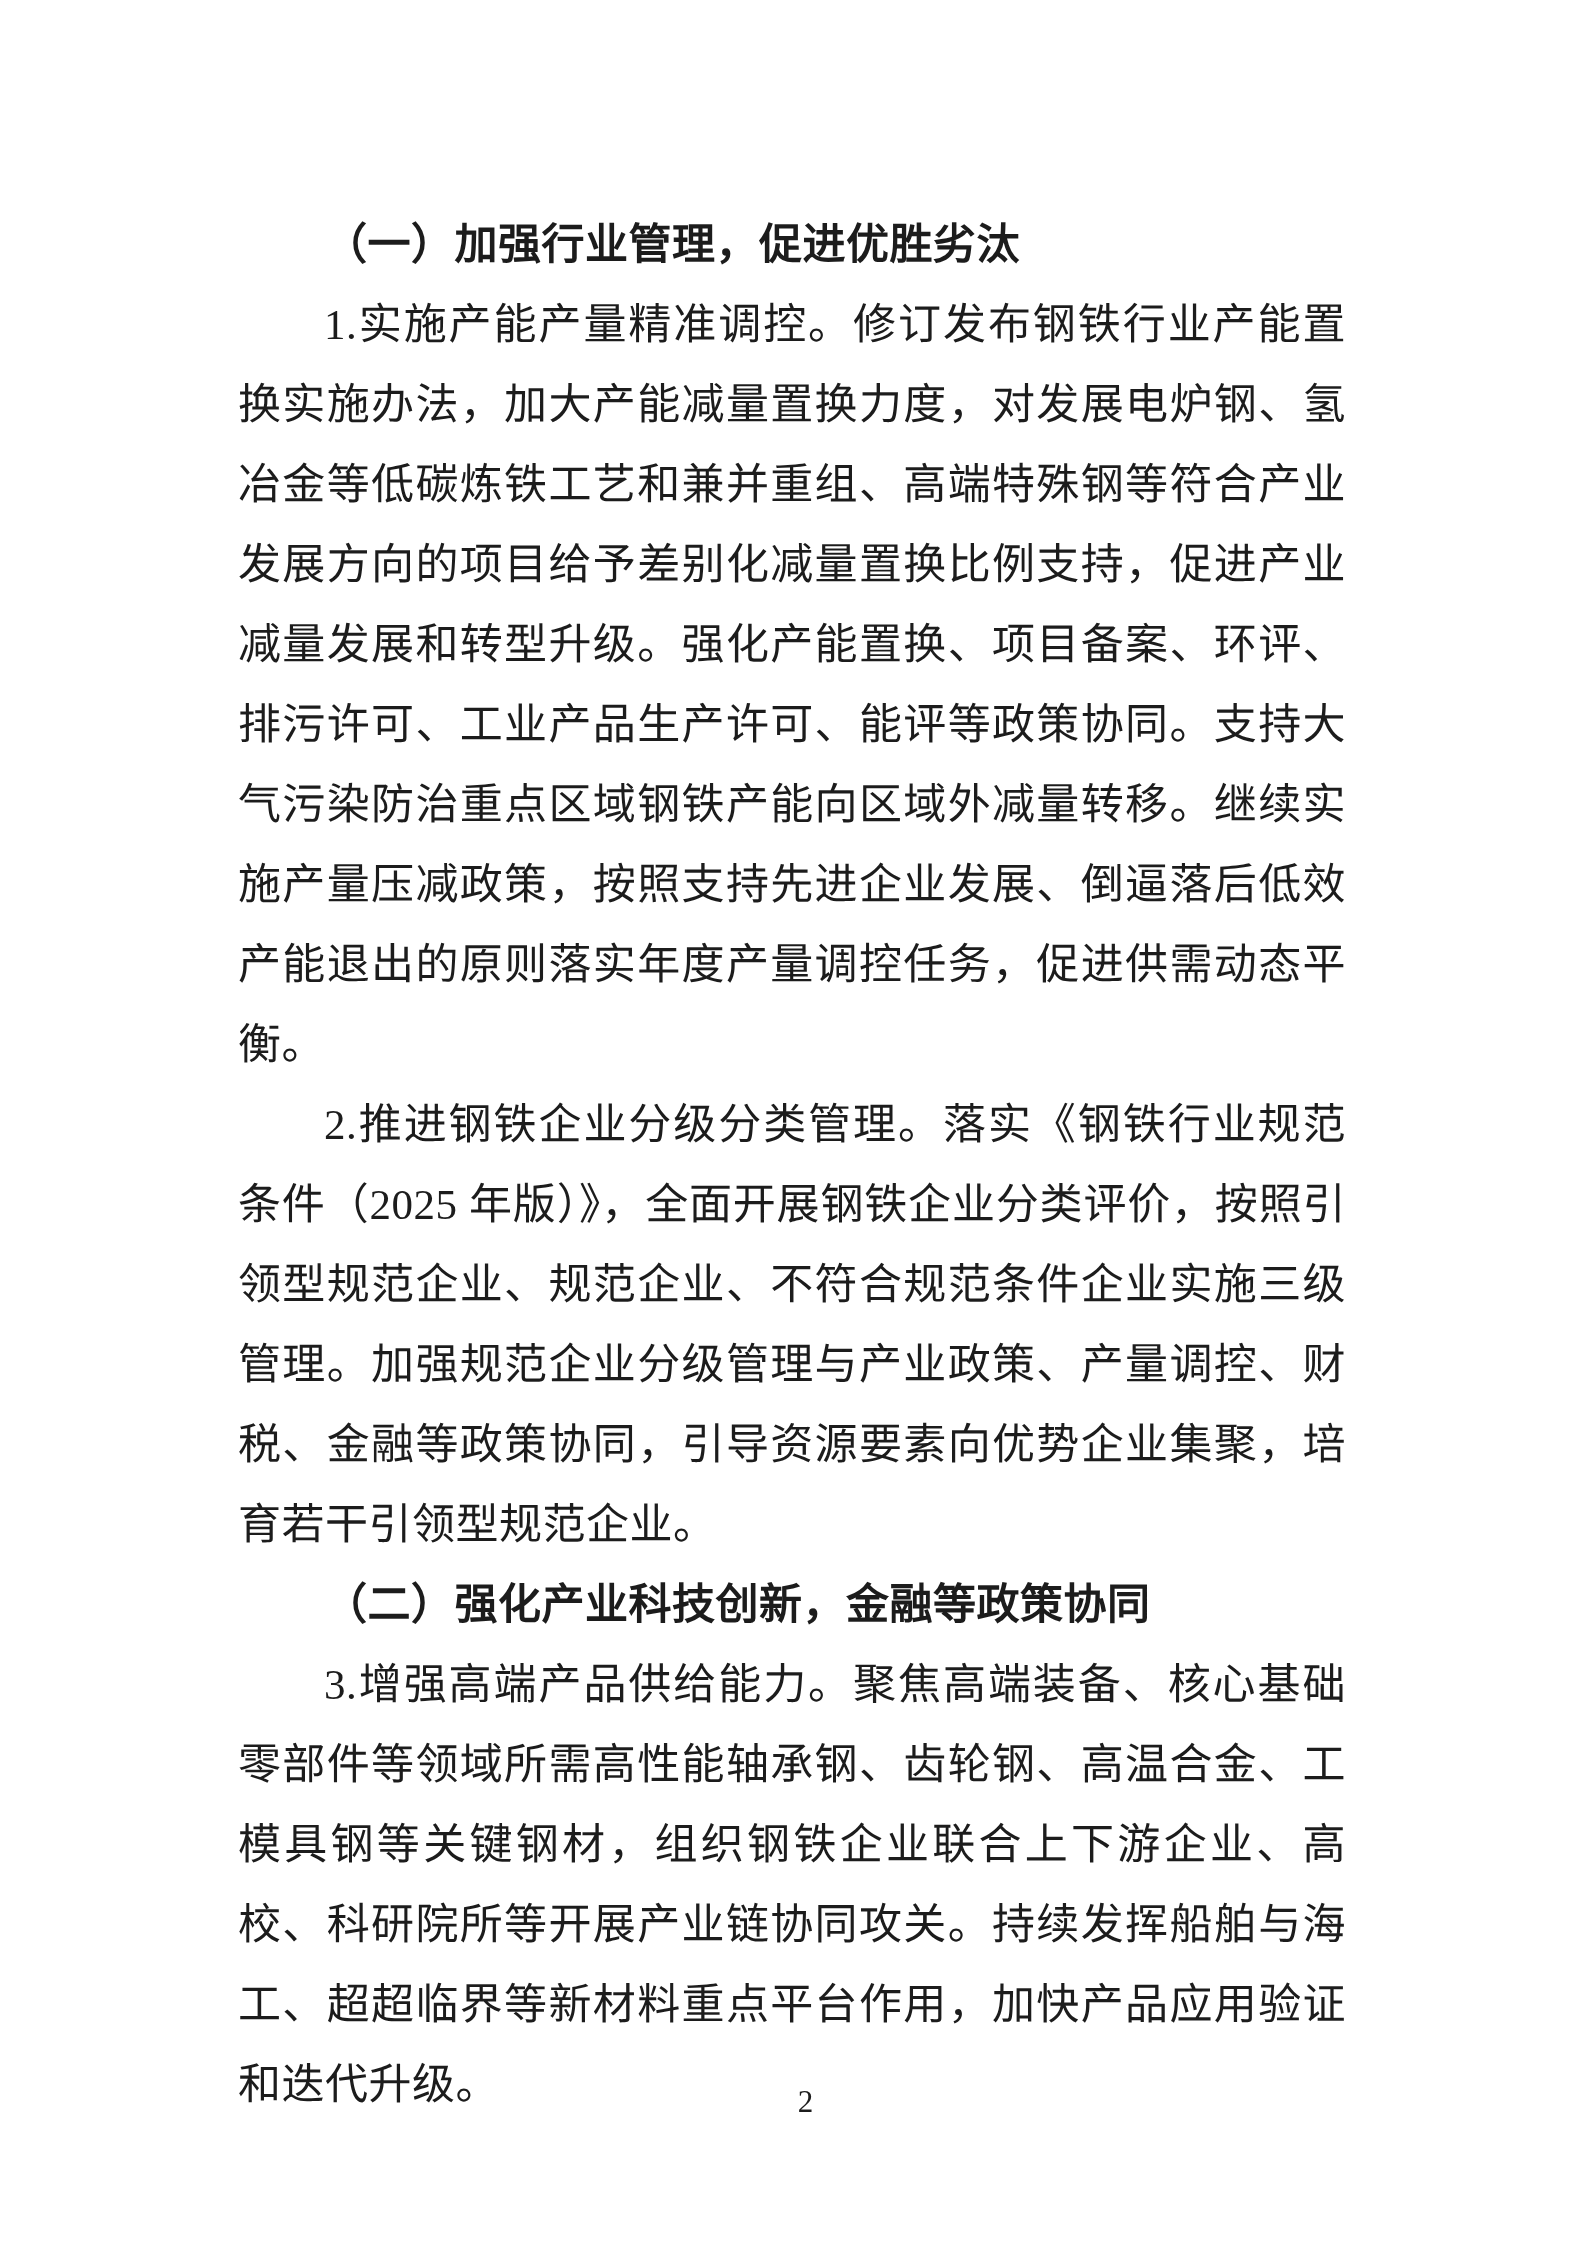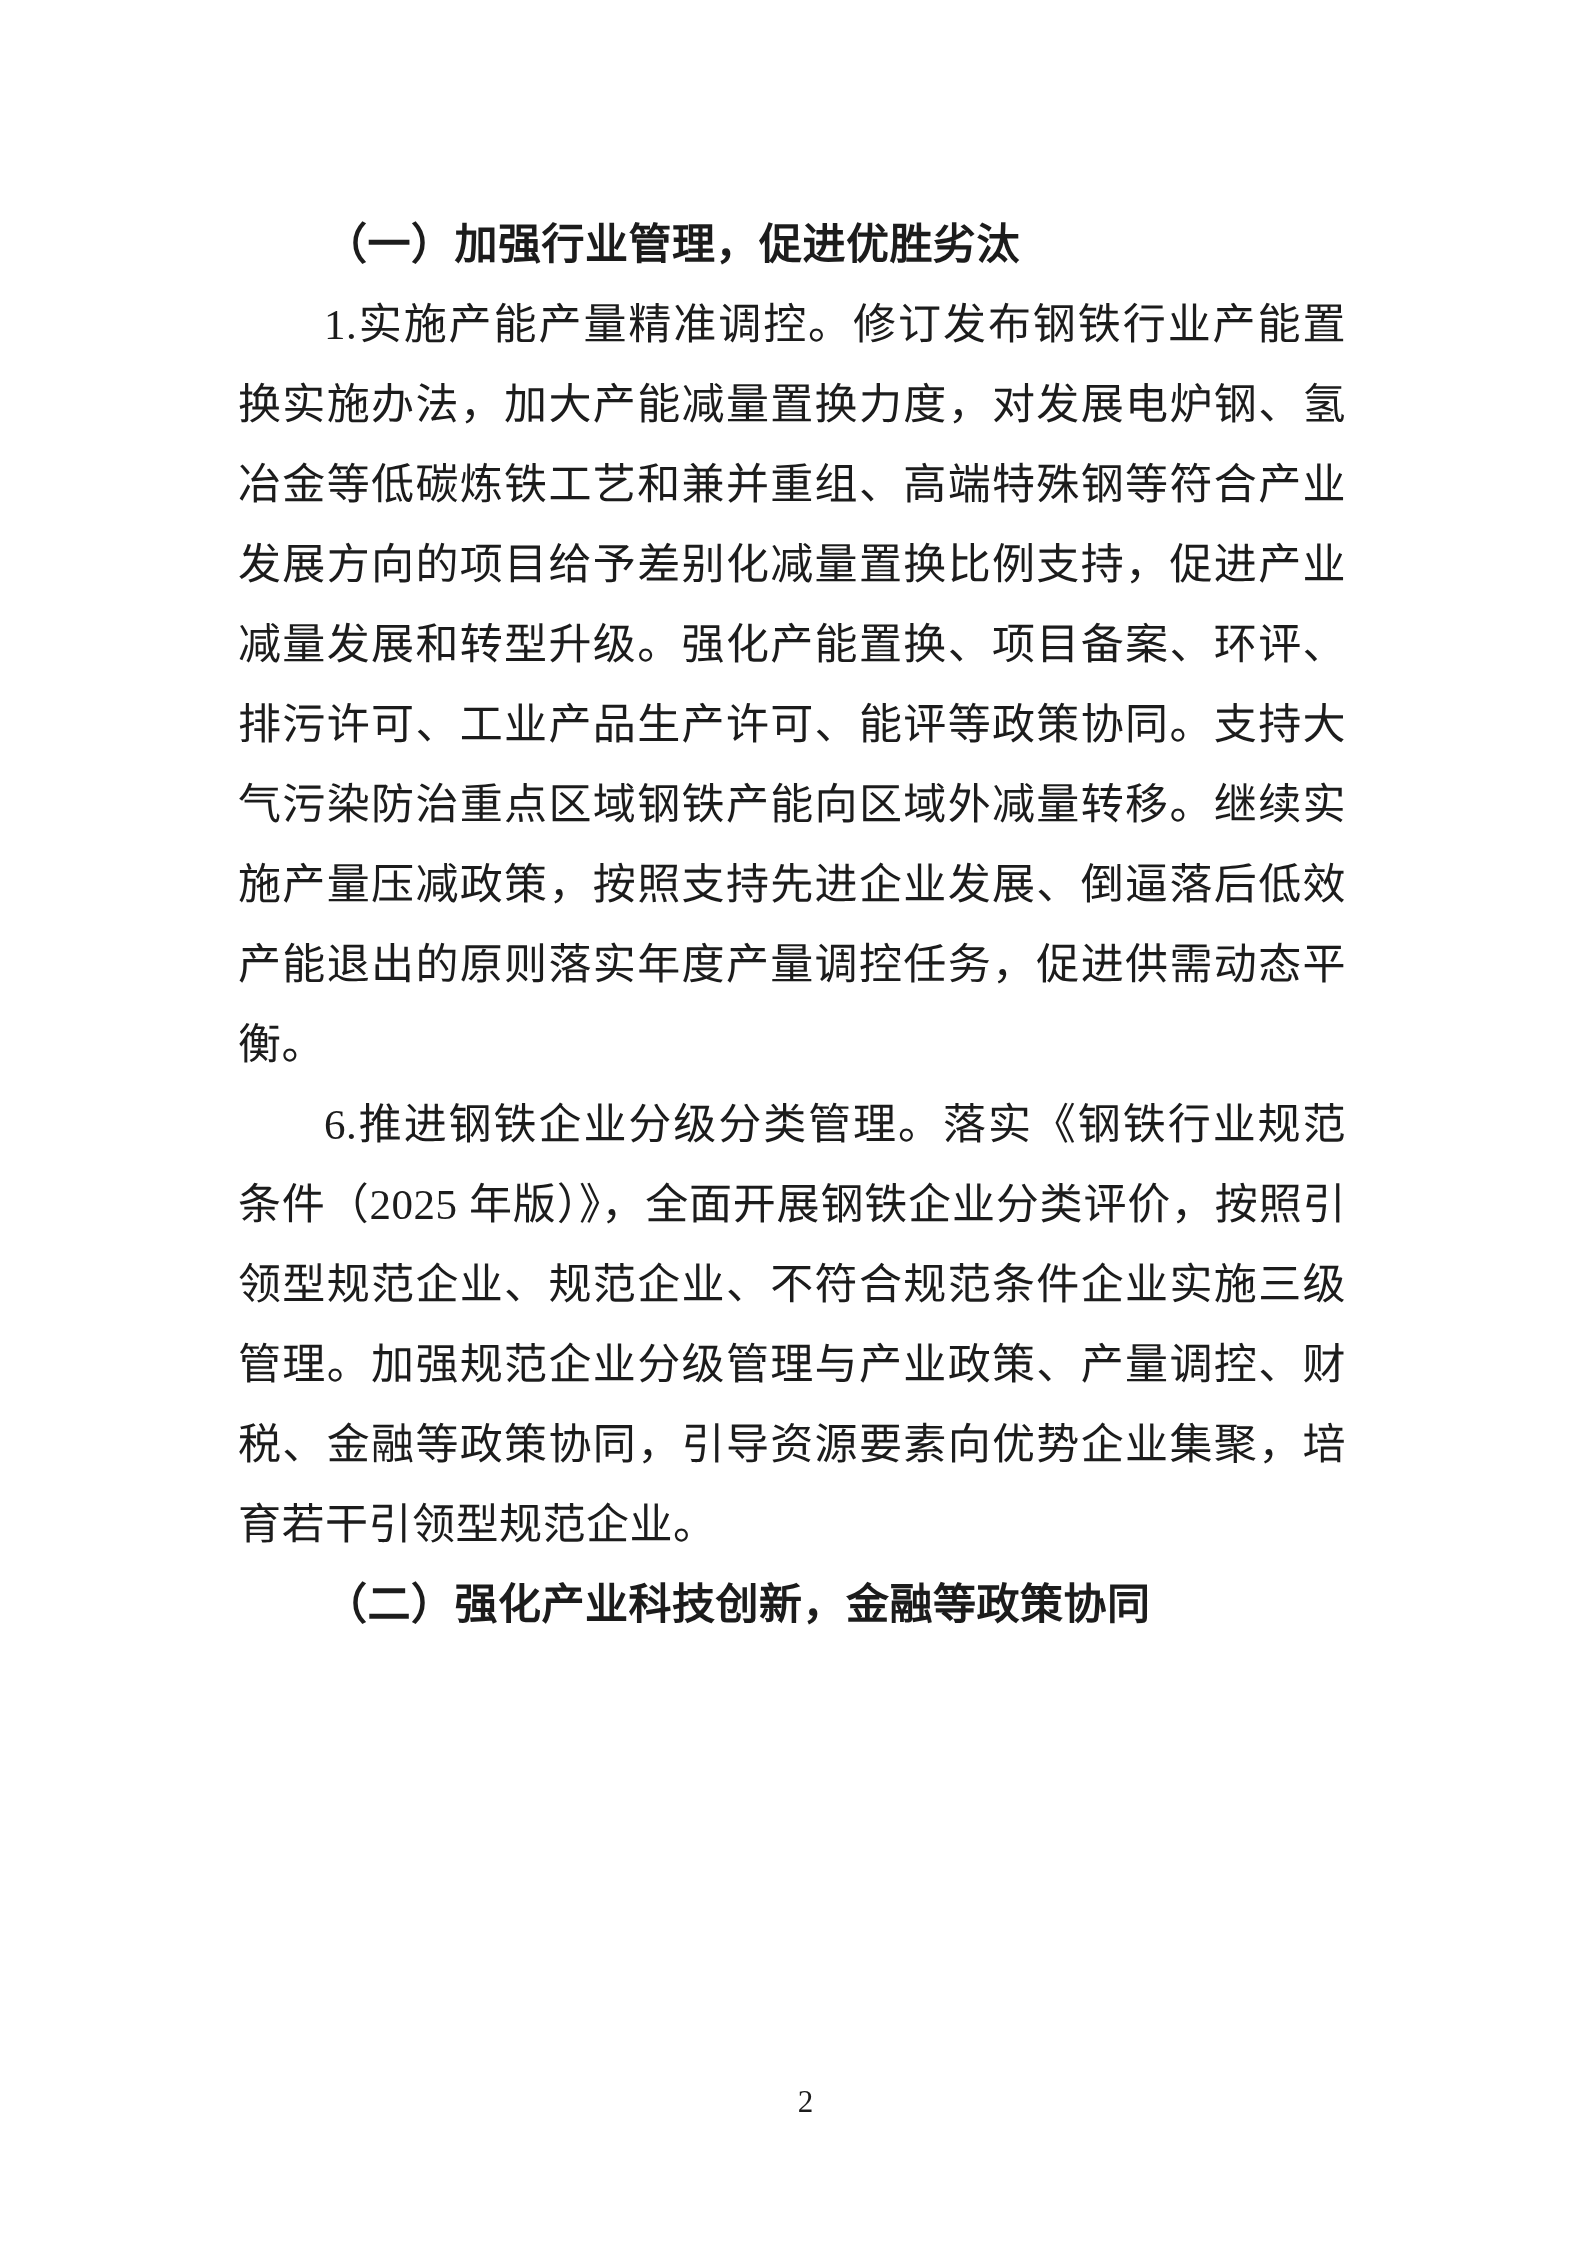--- a/index.html
+++ b/index.html
@@ -56,23 +56,24 @@
 </head>
 <body>
 
 <div class="page">
   <div class="content">
 
     <h3>（一）加强行业管理，促进优胜劣汰</h3>
 
     <p><span class="lead">1.实施产能产量精准调控。</span><span>修订发布钢铁行业产能置换实施办法，加大产能减量置换力度，对发展电炉钢、氢冶金等低碳炼铁工艺和兼并重组、高端特殊钢等符合产业发展方向的项目给予差别化减量置换比例支持，促进产业减量发展和转型升级。强化产能置换、项目备案、环评、排污许可、工业产品生产许可、能评等政策协同。支持大气污染防治重点区域钢铁产能向区域外减量转移。继续实施产量压减政策，按照支持先进企业发展、倒逼落后低效产能退出的原则落实年度产量调控任务，促进供需动态平衡。</span></p>
 
-    <p><span class="lead">6.推进钢铁企业分级分类管理。</span><span>落实《钢铁行业规范条件（2025 年版）》，全面开展钢铁企业分类评价，按照引领型规范企业、规范企业、不符合规范条件企业实施三级管理。加强规范企业分级管理与产业政策、产量调控、财税、金融等政策协同，引导资源要素向优势企业集聚，培育若干引领型规范企业。</span></p>
+    <p><span class="lead">2.推进钢铁企业分级分类管理。</span><span>落实《钢铁行业规范条件（2025 年版）》，全面开展钢铁企业分类评价，按照引领型规范企业、规范企业、不符合规范条件企业实施三级管理。加强规范企业分级管理与产业政策、产量调控、财税、金融等政策协同，引导资源要素向优势企业集聚，培育若干引领型规范企业。</span></p>
 
     <h3>（二）强化产业科技创新，金融等政策协同</h3>
 
+    <p><span class="lead">3.增强高端产品供给能力。</span><span>聚焦高端装备、核心基础零部件等领域所需高性能轴承钢、齿轮钢、高温合金、工模具钢等关键钢材，组织钢铁企业联合上下游企业、高校、科研院所等开展产业链协同攻关。持续发挥船舶与海工、超超临界等新材料重点平台作用，加快产品应用验证和迭代升级。</span></p>
 
   </div>
 
   <div class="page-footer">
     <span class="page-number">2</span>
   </div>
 </div>
 
 </body></html>

